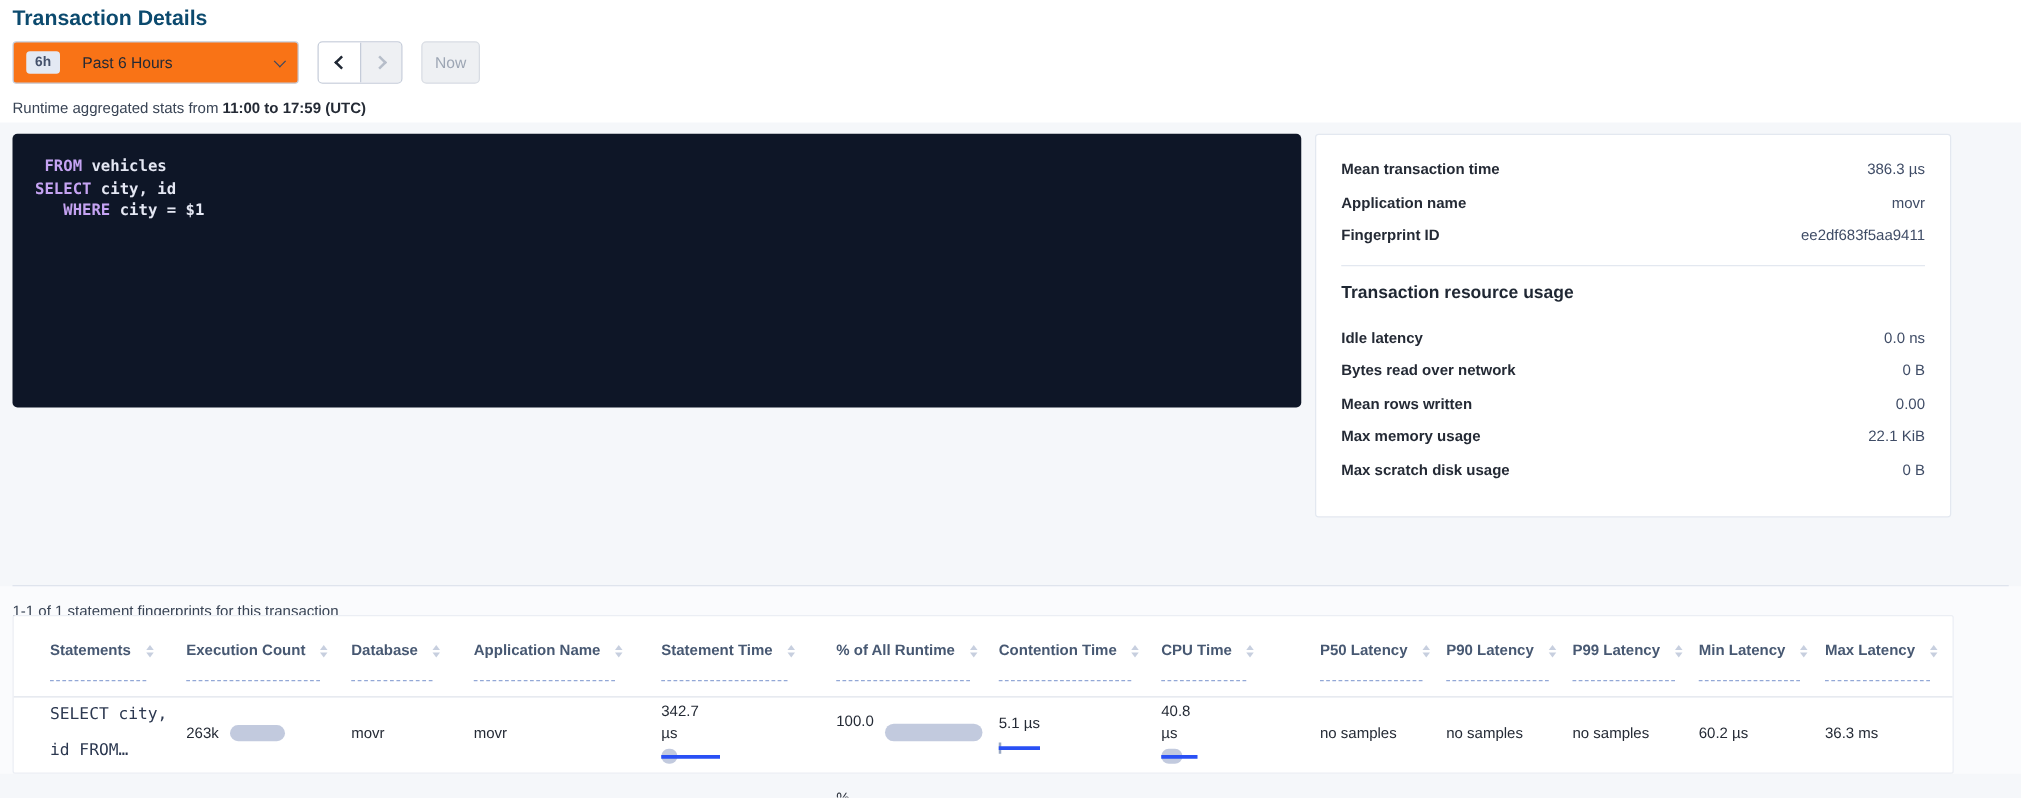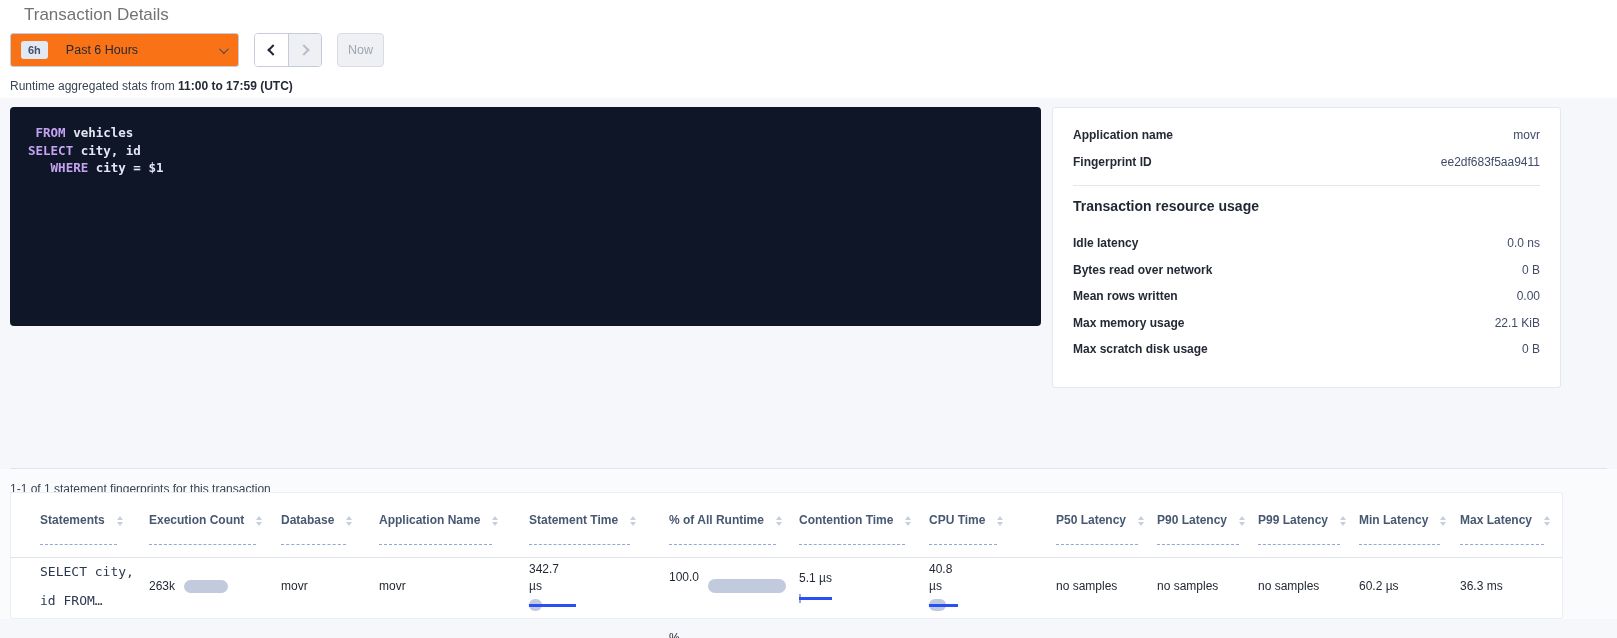--- a/index.html
+++ b/index.html
@@ -14,21 +14,21 @@
     font-family:"Liberation Sans", sans-serif;
     background:#f5f7fa;
     color:#242a35;
     position:relative;
   }
   .stage{position:absolute;inset:0;width:1617px;height:638px;}
   .top-band{position:absolute;top:0;left:0;right:0;height:98px;background:#ffffff;}
   .lower-band{position:absolute;top:469px;left:0;right:0;height:150px;background:#fafbfd;}
 
   
-  .page-title{position:absolute;left:24px;top:5px;font-size:17px;font-weight:400;color:#737373;}
+  .page-title{position:absolute;left:10px;top:5px;font-size:17px;font-weight:700;color:#0c4a6e;}
 
   .toolbar{position:absolute;left:10px;top:33px;height:34px;display:flex;align-items:stretch;}
   .time-dropdown{
     width:229px;height:34px;background:#f97316;border:1px solid #c5ccd9;border-radius:3px;
     display:flex;align-items:center;padding:0 12px 0 10px;cursor:pointer;
   }
   .time-badge{
     background:#e3e9f3;color:#44516b;font-size:11px;font-weight:700;
     padding:3px 7px;border-radius:3px;line-height:12px;
   }
@@ -129,20 +129,24 @@
     </div>
     <button class="now-btn">Now</button>
   </div>
 
   <div class="stats-caption"><span>Runtime aggregated stats from </span><b>11:00 to 17:59 (UTC)</b></div>
 
   <pre class="sql-box" id="sql-box"><div><span class="kw"> FROM</span><span> vehicles</span></div><div><span class="kw">SELECT</span><span> city, id</span></div><div><span class="kw">   WHERE</span><span> city = $1</span></div></pre>
 
   <div class="details-panel">
     <div class="dp-row">
+      <span class="dp-label">Mean transaction time</span>
+      <span class="dp-value">386.3 µs</span>
+    </div>
+    <div class="dp-row">
       <span class="dp-label">Application name</span>
       <span class="dp-value">movr</span>
     </div>
     <div class="dp-row">
       <span class="dp-label">Fingerprint ID</span>
       <span class="dp-value">ee2df683f5aa9411</span>
     </div>
     <div class="dp-divider"></div>
     <div class="dp-section-title">Transaction resource usage</div>
     <div class="dp-row">

